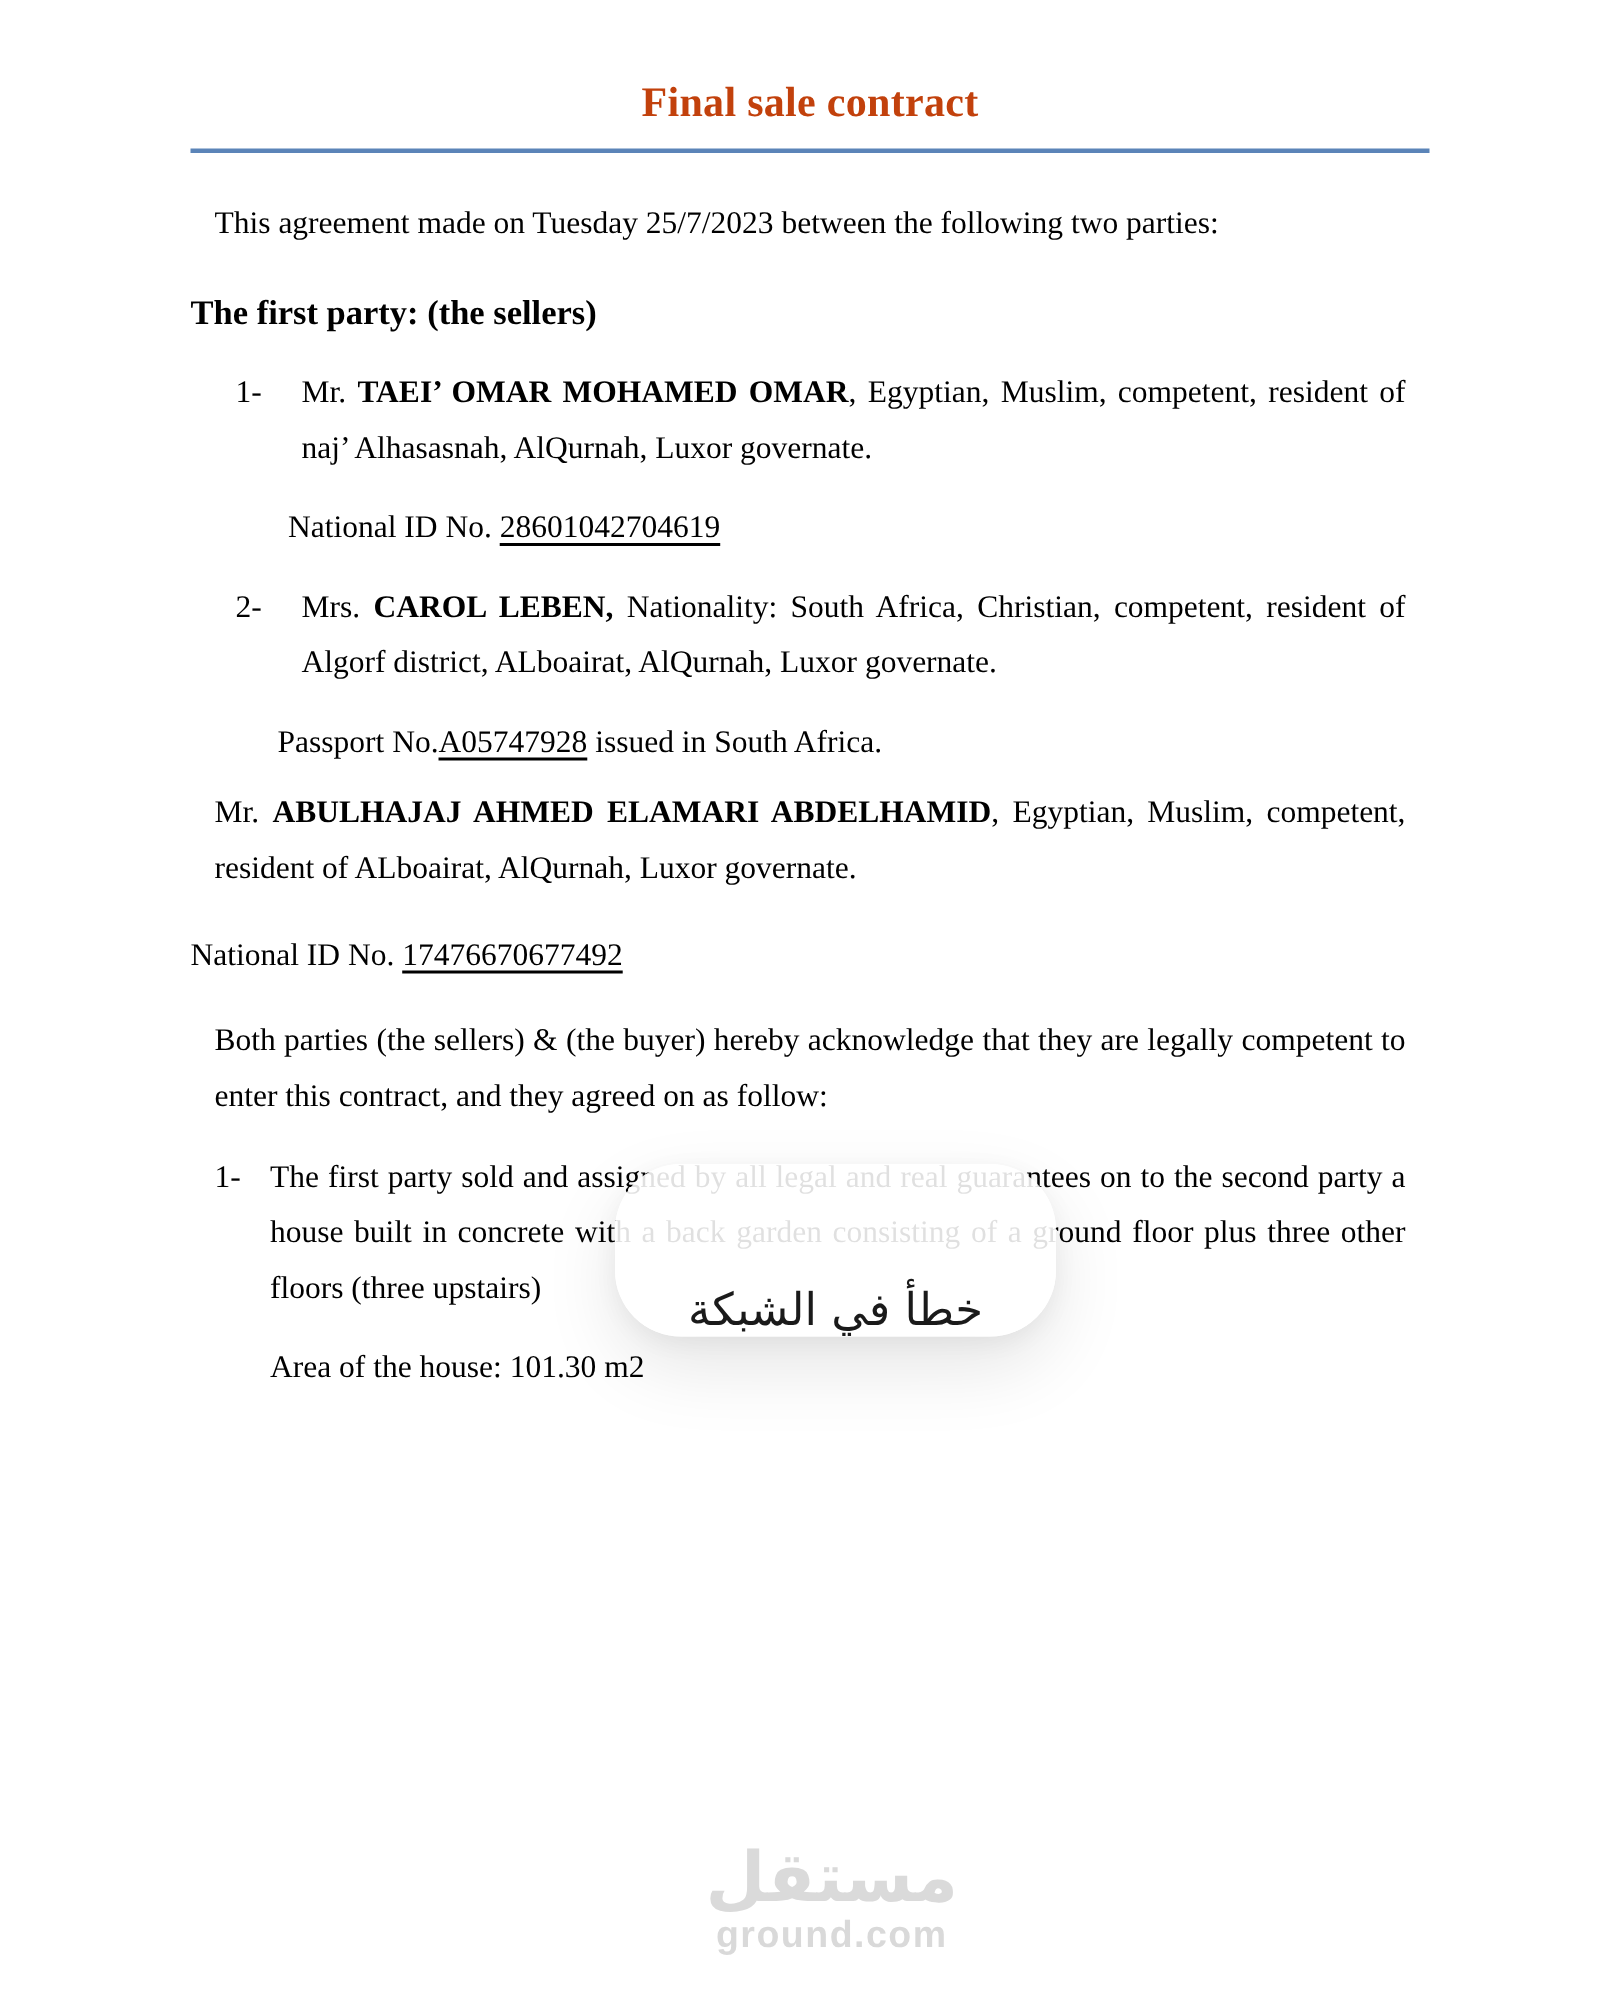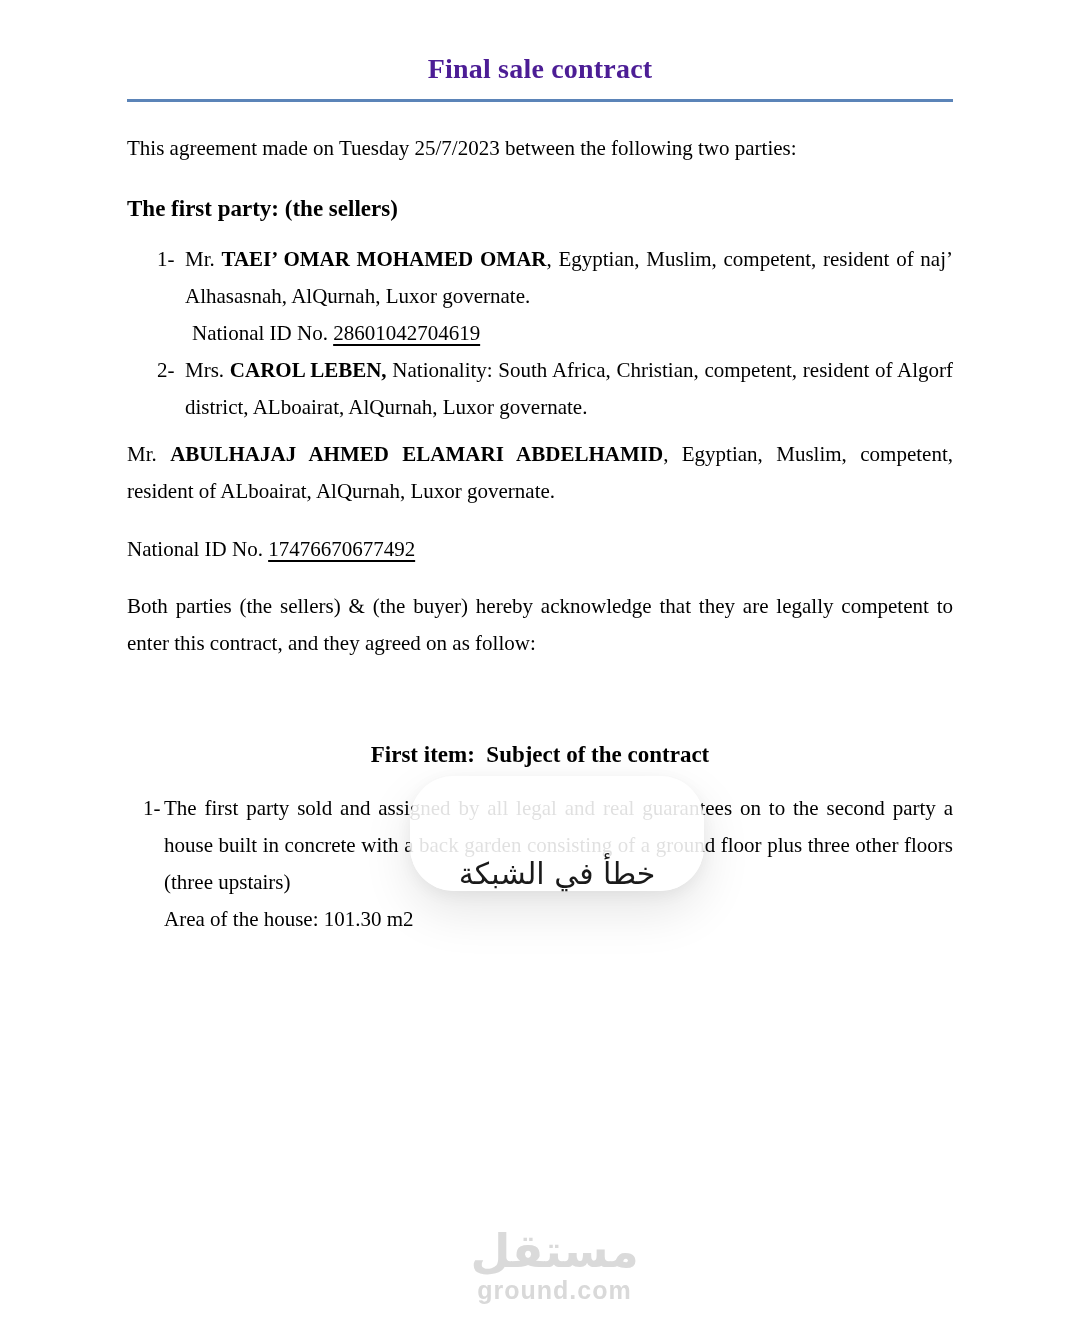--- a/index.html
+++ b/index.html
@@ -16,24 +16,24 @@
   .title-block{
     padding-top:52px;
     border-bottom:3px solid #5b84b8;
     padding-bottom:13px;
     text-align:center;
   }
   .title-block h1{
     margin:0;
     font-size:28px;line-height:34px;
     font-weight:bold;
-    color:#4c1d95;
+    color:#c2410c;
     letter-spacing:.2px;
   }
-  p,.para{margin:0;line-height:37px;}
+  p,.para{margin:16px;line-height:37px;}
   .just{text-align:justify;}
   .intro{margin-top:28px;}
   .section-heading{
     margin-top:23px;
     font-weight:bold;
     font-size:23px;line-height:37px;
   }
   .party-list{margin-top:14px;}
   .list-item{position:relative;padding-left:58px;}
   .list-item .num{position:absolute;left:30px;top:0;line-height:37px;}
@@ -108,32 +108,32 @@
 
       <div class="list-item">
         <span class="num">1-</span>
         <p class="just"><span>Mr. </span><b>TAEI’ OMAR MOHAMED OMAR</b><span>, Egyptian, Muslim, competent, resident of naj’ Alhasasnah, AlQurnah, Luxor governate.</span></p>
         <div class="idline shift"><span>National ID No. </span><span class="u">28601042704619</span><span></span></div>
       </div>
 
       <div class="list-item">
         <span class="num">2-</span>
         <p class="just"><span>Mrs. </span><b>CAROL LEBEN,</b><span> Nationality: South Africa, Christian, competent, resident of Algorf district, ALboairat, AlQurnah, Luxor governate.</span></p>
+        <div class="idline"><span>Passport No.</span><span class="u">A05747928</span><span> issued in South Africa.</span></div>
       </div>
 
     </div>
 
 
     <p class="buyer-para just"><span>Mr. </span><b>ABULHAJAJ AHMED ELAMARI ABDELHAMID</b><span>, Egyptian, Muslim, competent, resident of ALboairat, AlQurnah, Luxor governate.</span></p>
 
     <div class="buyer-id idline"><span>National ID No. </span><span class="u">17476670677492</span></div>
 
     <p class="ack just">Both parties (the sellers) &amp; (the buyer) hereby acknowledge that they are legally competent to enter this contract, and they agreed on as follow:</p>
 
-    <div class="center-heading">First item:&nbsp; Subject of the contract</div>
 
     <div class="clause">
       <span class="num">1-</span>
       <p class="just">The first party sold and assigned by all legal and real guarantees on to the second party a house built in concrete with a back garden consisting of a ground floor plus three other floors (three upstairs)</p>
       <div class="para">Area of the house: 101.30 m2</div>
     </div>
 
   </div>
 
   <div class="popup">

